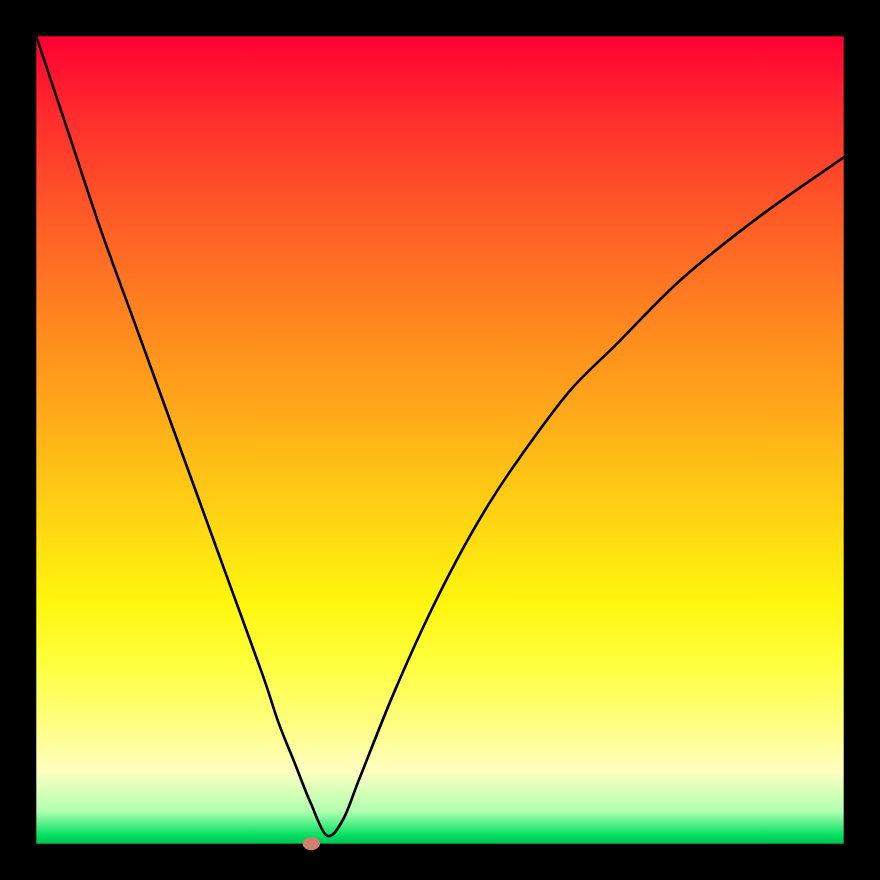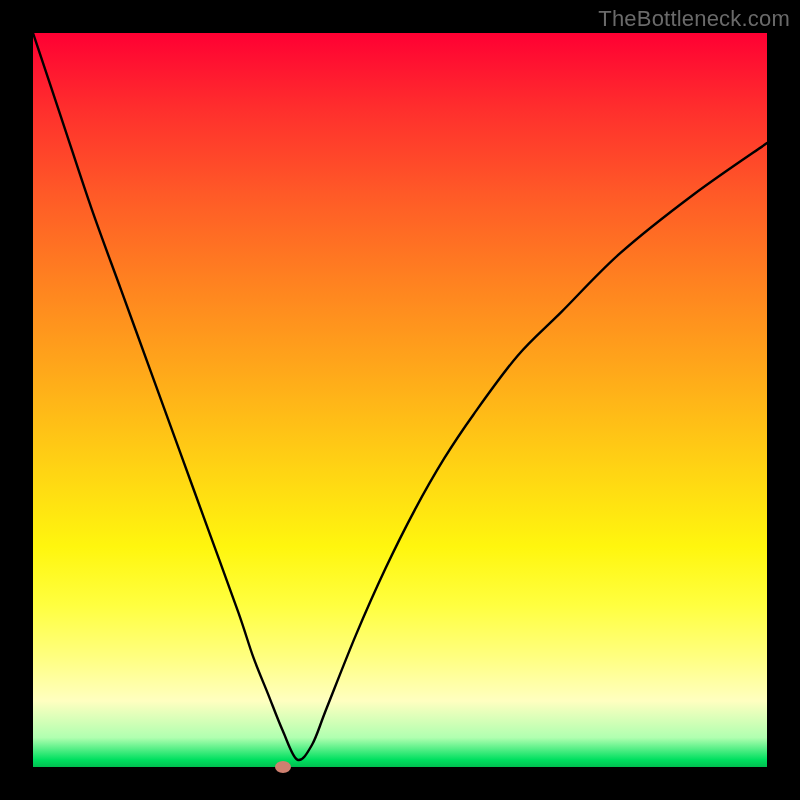--- a/index.html
+++ b/index.html
@@ -62,20 +62,19 @@
     font-size: 22px;
     font-weight: 500;
     letter-spacing: 0.2px;
     user-select: none;
   }
 </style>
 </head>
 <body>
 
 <div class="frame">
-  <div class="watermark">TheBottleneck.com</div>
   <div class="plot-area">
     <svg class="curve-svg" viewBox="0 0 734 734" preserveAspectRatio="none">
       <path id="curve-path" fill="none" stroke="#000000" stroke-width="2.4" stroke-linecap="round" stroke-linejoin="round" d="M 0.00 0.00 C 4.89 14.68, 19.57 58.72, 29.36 88.08 C 39.15 117.44, 48.93 148.02, 58.72 176.16 C 68.51 204.30, 78.29 229.99, 88.08 256.90 C 97.87 283.81, 107.65 310.73, 117.44 337.64 C 127.23 364.55, 137.01 391.47, 146.80 418.38 C 156.59 445.29, 166.37 472.21, 176.16 499.12 C 185.95 526.03, 198.18 559.06, 205.52 579.86 C 212.86 600.66, 215.31 610.44, 220.20 623.90 C 225.09 637.36, 229.99 648.37, 234.88 660.60 C 239.77 672.83, 244.67 686.29, 249.56 697.30 C 254.45 708.31, 259.35 724.21, 264.24 726.66 C 269.13 729.11, 274.03 720.54, 278.92 711.98 C 283.81 703.42, 286.26 693.63, 293.60 675.28 C 300.94 656.93, 313.17 625.12, 322.96 601.88 C 332.75 578.64, 342.53 556.62, 352.32 535.82 C 362.11 515.02, 371.89 495.45, 381.68 477.10 C 391.47 458.75, 401.25 441.62, 411.04 425.72 C 420.83 409.82, 428.17 398.81, 440.40 381.68 C 452.63 364.55, 469.76 340.09, 484.44 322.96 C 499.12 305.83, 511.35 296.05, 528.48 278.92 C 545.61 261.79, 565.18 239.77, 587.20 220.20 C 609.22 200.63, 636.13 179.83, 660.60 161.48 C 685.07 143.13, 721.77 118.66, 734.00 110.10"></path>
     </svg>
     <div id="marker" class="marker" style="left: 249.56px; top: 734px; background: rgb(207, 128, 112);"></div>
   </div>
 </div>
 
 </body></html>

